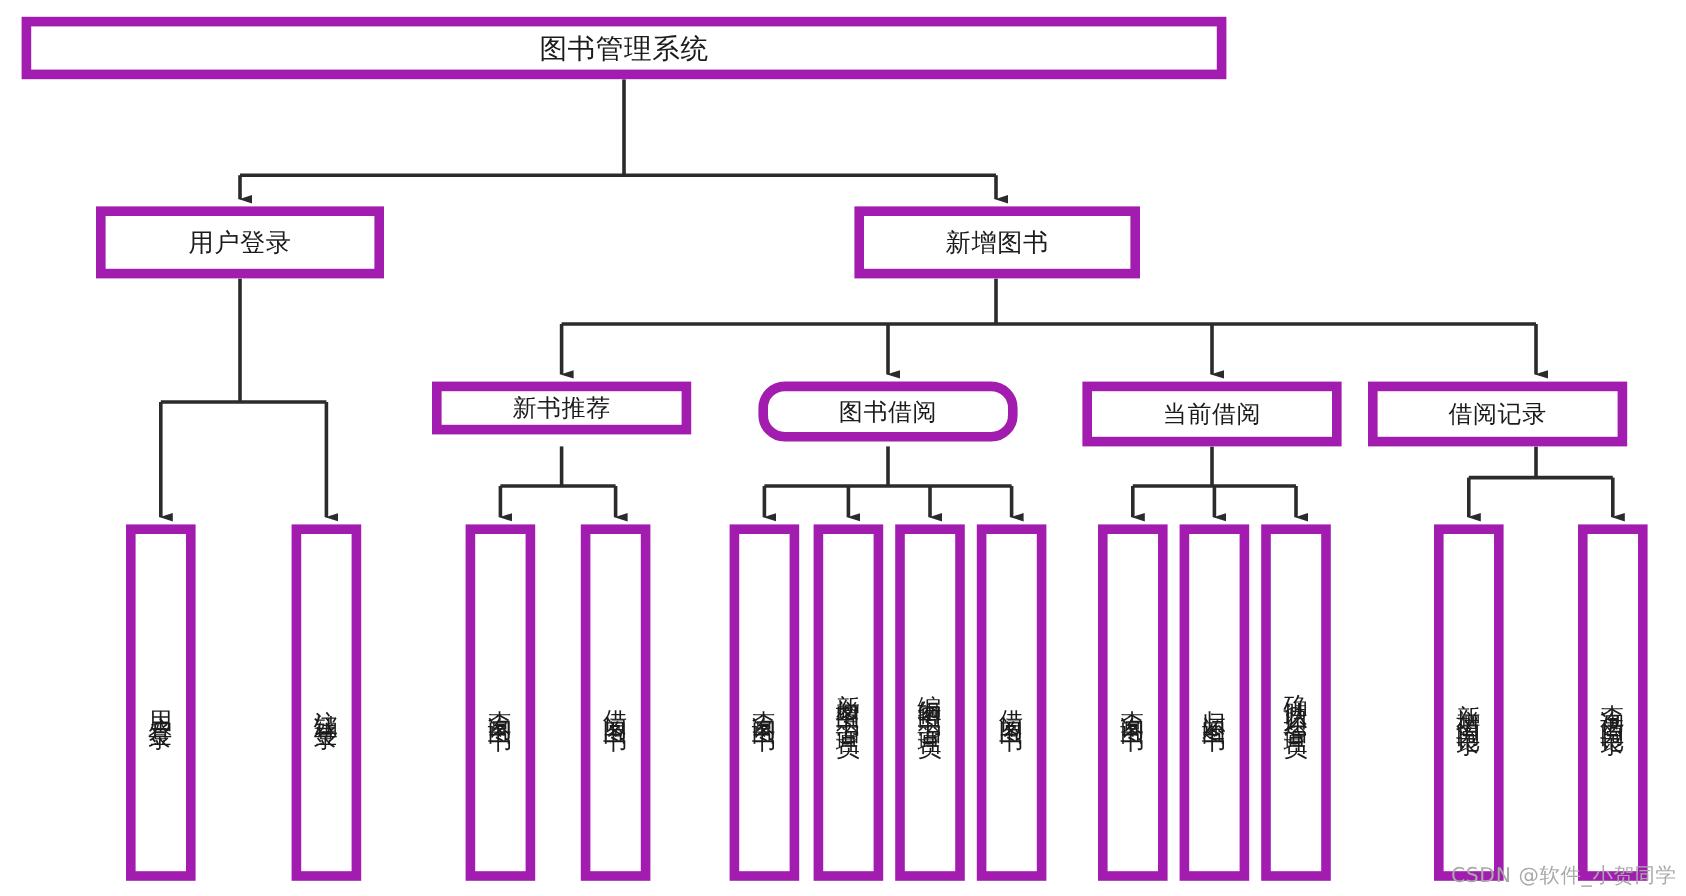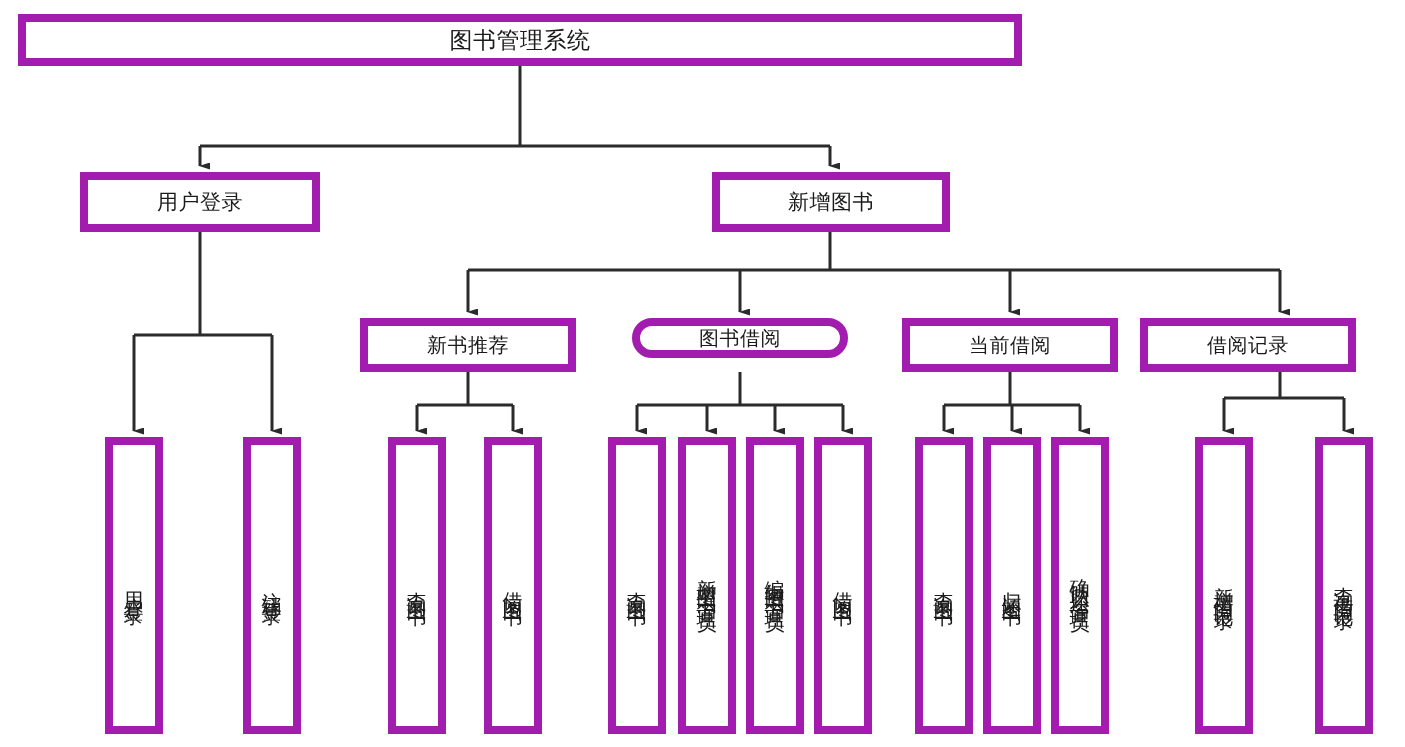--- a/index.html
+++ b/index.html
@@ -134,24 +134,24 @@
     <span>图书管理系统</span>
   </div>
 
   <div class="node level2" style="left:80px; top:172px; width:240px; height:60px;">
     <span>用户登录</span>
   </div>
   <div class="node level2" style="left:712px; top:172px; width:238px; height:60px;">
     <span>新增图书</span>
   </div>
 
-  <div class="node level3" style="left:360px; top:318px; width:216px; height:54px;">
+  <div class="node level3" style="left:360px; top:318px; width:216px; height:44px;">
     <span>新书推荐</span>
   </div>
-  <div class="node level3" style="left:632px; top:318px; width:216px; height:40px;border-radius:22px;">
+  <div class="node level3" style="left:632px; top:318px; width:216px; height:50px;border-radius:22px;">
     <span>图书借阅</span>
   </div>
   <div class="node level3" style="left:902px; top:318px; width:216px; height:54px;">
     <span>当前借阅</span>
   </div>
   <div class="node level3" style="left:1140px; top:318px; width:216px; height:54px;">
     <span>借阅记录</span>
   </div>
 
   <div class="node leaf" style="left:105px; top:437px; width:58px; height:297px;">
@@ -187,14 +187,15 @@
   <div class="node leaf" style="left:1051px; top:437px; width:58px; height:297px;">
     <span class="vtext">确认归还（管理员）</span>
   </div>
   <div class="node leaf" style="left:1195px; top:437px; width:58px; height:297px;">
     <span class="vtext">新增借阅记录</span>
   </div>
   <div class="node leaf" style="left:1315px; top:437px; width:58px; height:297px;">
     <span class="vtext">查询借阅记录</span>
   </div>
 
+  <div class="watermark">CSDN @软件_小贺同学</div>
 
 </div>
 
 </body></html>

